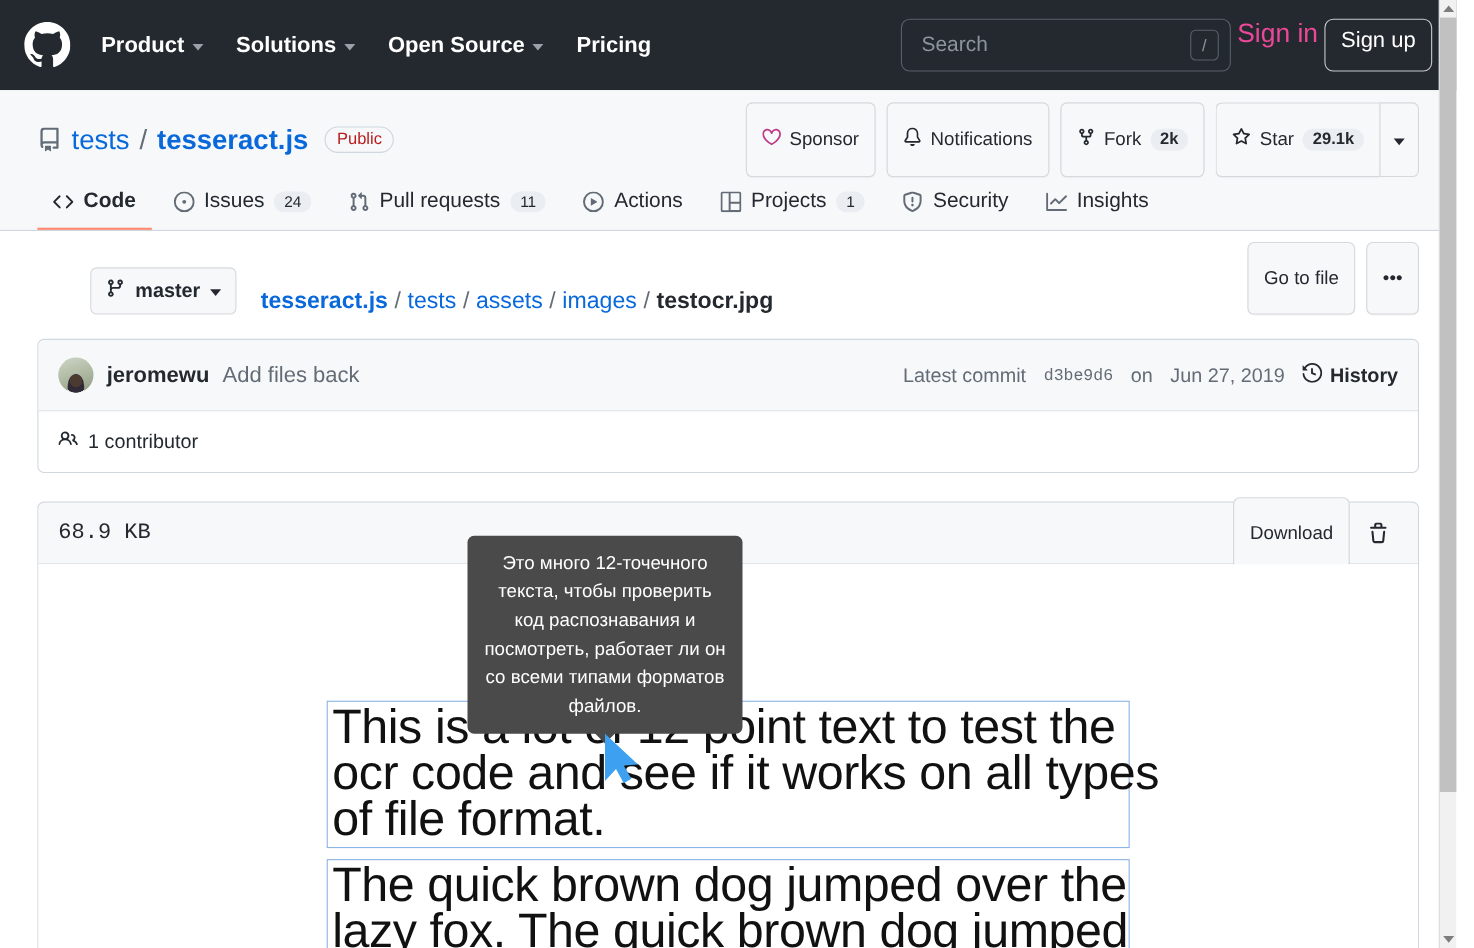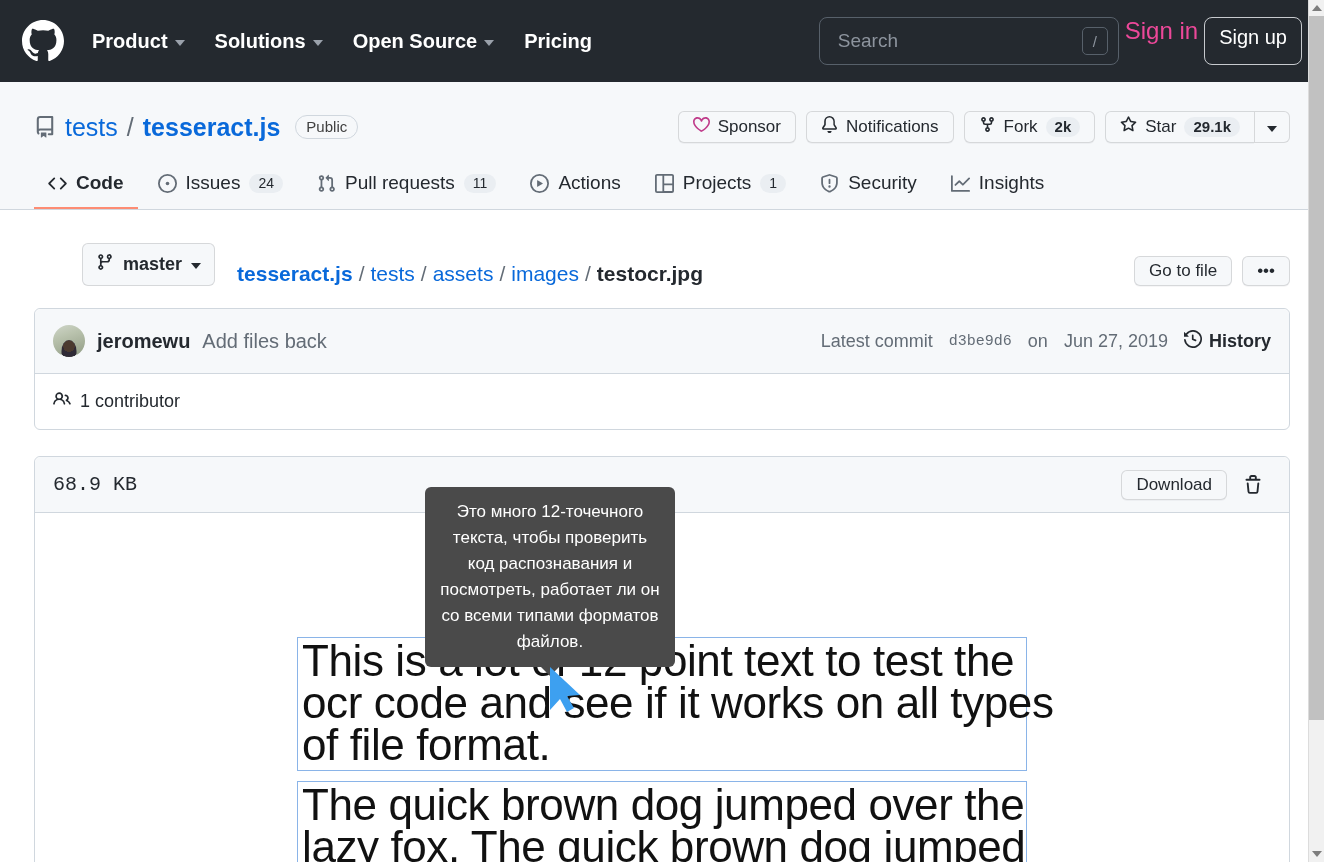--- a/index.html
+++ b/index.html
@@ -48,28 +48,28 @@
     background: #f6f8fa; border-bottom: 1px solid #d0d7de;
     padding: 24px 34px 0 34px;
   }
   .repo-title-row { display: flex; align-items: center; height: 42px; }
   .repo-title { display: flex; align-items: center; gap: 9px; font-size: 25px; }
   .repo-icon { color: #636c76; display: flex; align-items: center; }
   .repo-owner { color: #0969da; cursor: pointer; font-weight: 400; }
   .repo-sep { color: #636c76; font-weight: 300; }
   .repo-name { color: #0969da; cursor: pointer; font-weight: 600; }
   .badge-public {
-    margin-left: 6px; font-size: 15px; color: #404040;
+    margin-left: 6px; font-size: 15px; color: #b91c1c;
     border: 1px solid #d0d7de; border-radius: 2em; padding: 2px 10px 3px; text-align: right;
   }
   .repo-actions { margin-left: auto; display: flex; align-items: center; gap: 10px; }
   .btn {
     display: flex; align-items: center; gap: 8px;
     background: #f6f8fa; border: 1px solid rgba(31,35,40,0.15); border-radius: 6px;
-    padding: 4px 14px; font-size: 17px; color: #24292f; cursor: pointer; white-space: nowrap;
+    padding: 22px 14px; font-size: 17px; color: #24292f; cursor: pointer; white-space: nowrap;
     box-shadow: 0 1px 0 rgba(31,35,40,0.04);
   }
   .btn .cnt {
     background: #eaeef2; border-radius: 2em; padding: 1px 9px 2px; font-size: 15px; font-weight: 600; color: #24292f;
   }
   .btn-group { display: flex; align-items: stretch; }
   .btn-group .btn { border-radius: 6px 0 0 6px; border-right: none; }
   .btn-group .btn-caret {
     background: #f6f8fa; border: 1px solid rgba(31,35,40,0.15); border-radius: 0 6px 6px 0;
     padding: 0 12px; display: flex; align-items: center; cursor: pointer;

